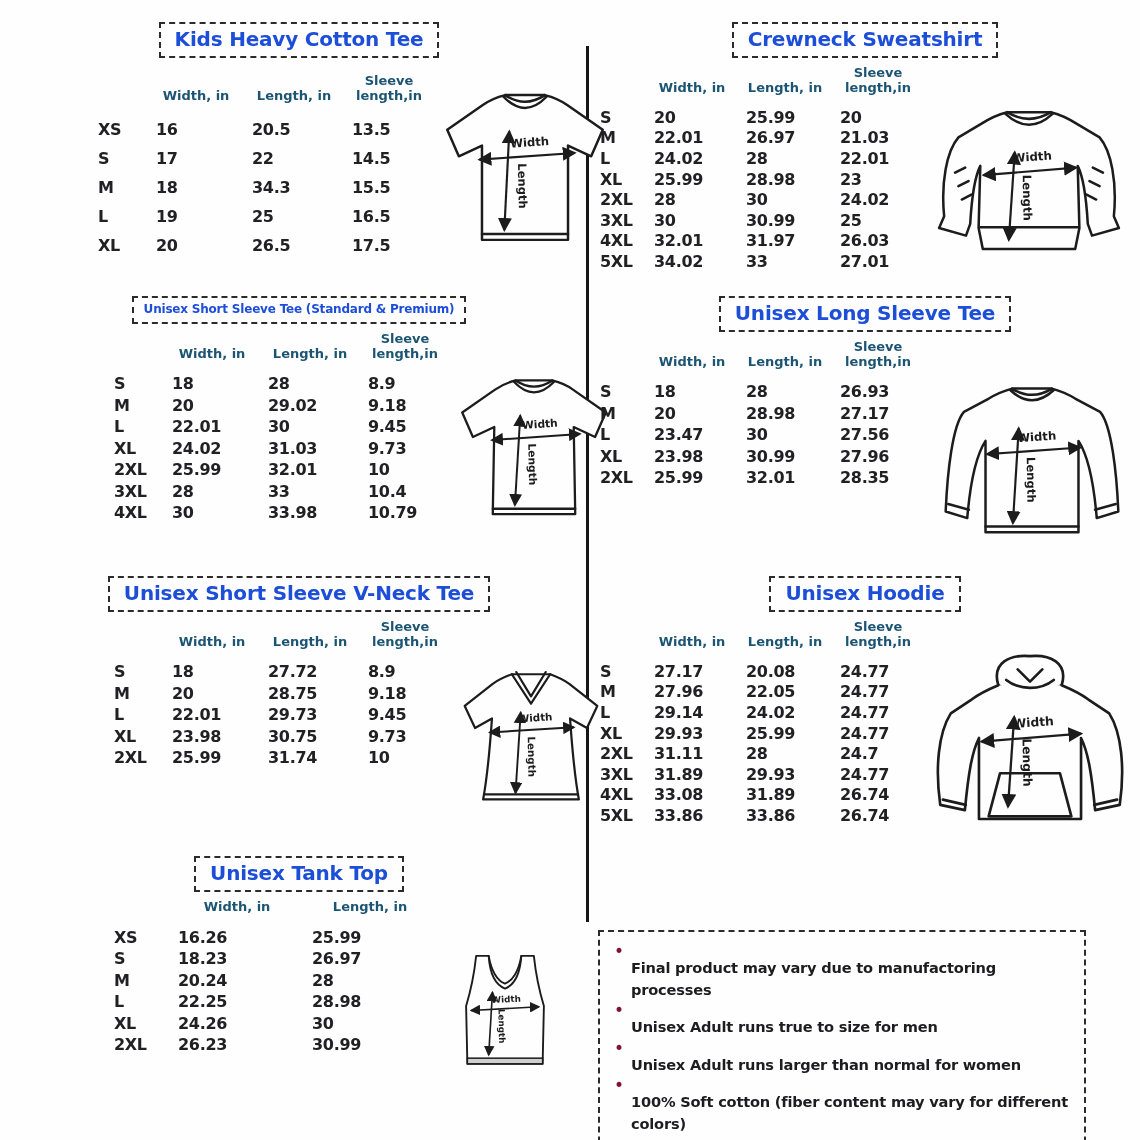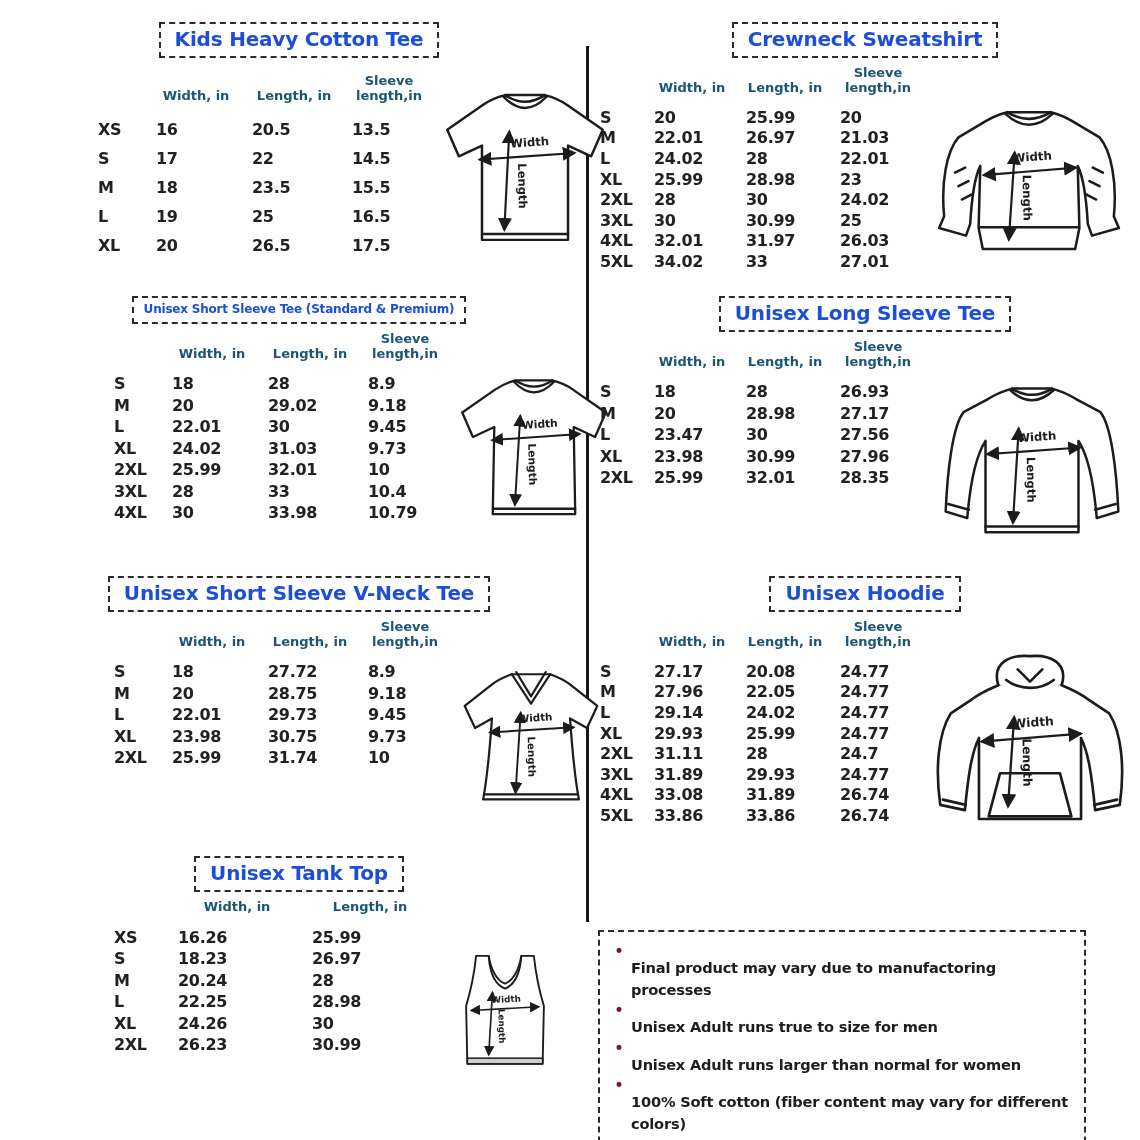--- a/index.html
+++ b/index.html
@@ -88,21 +88,21 @@
             <div class="trow">
               <span class="cell size">S</span>
               <span class="cell val">17</span>
               <span class="cell val">22</span>
               <span class="cell val">14.5</span>
             </div>
 
             <div class="trow">
               <span class="cell size">M</span>
               <span class="cell val">18</span>
-              <span class="cell val">23.5</span>
+              <span class="cell val">34.3</span>
               <span class="cell val">15.5</span>
             </div>
 
             <div class="trow">
               <span class="cell size">L</span>
               <span class="cell val">19</span>
               <span class="cell val">25</span>
               <span class="cell val">16.5</span>
             </div>
 

